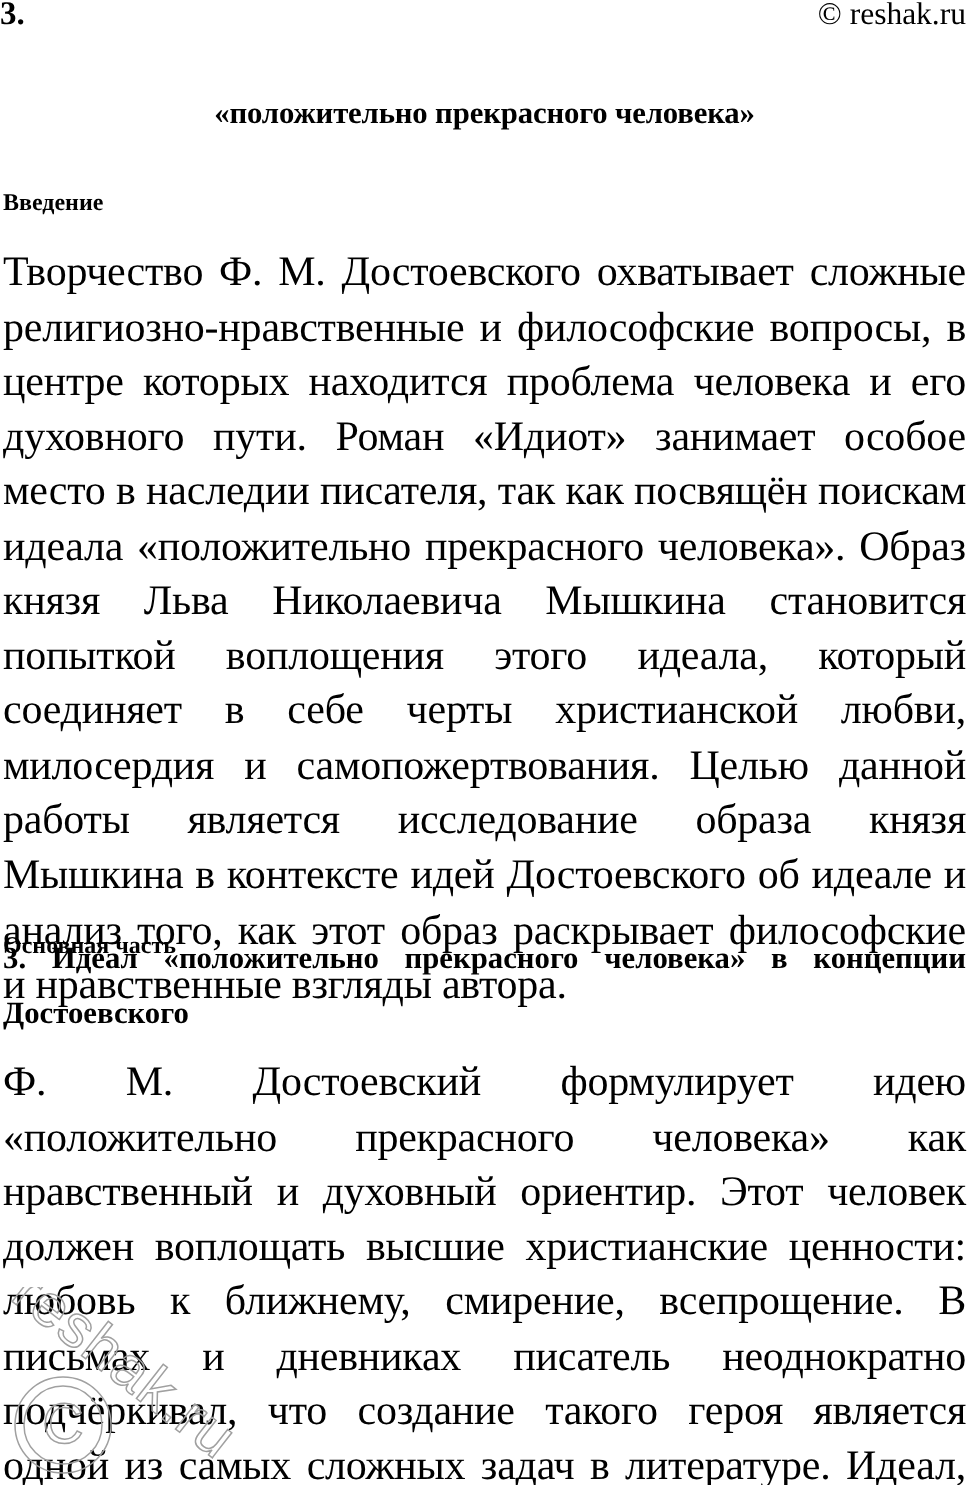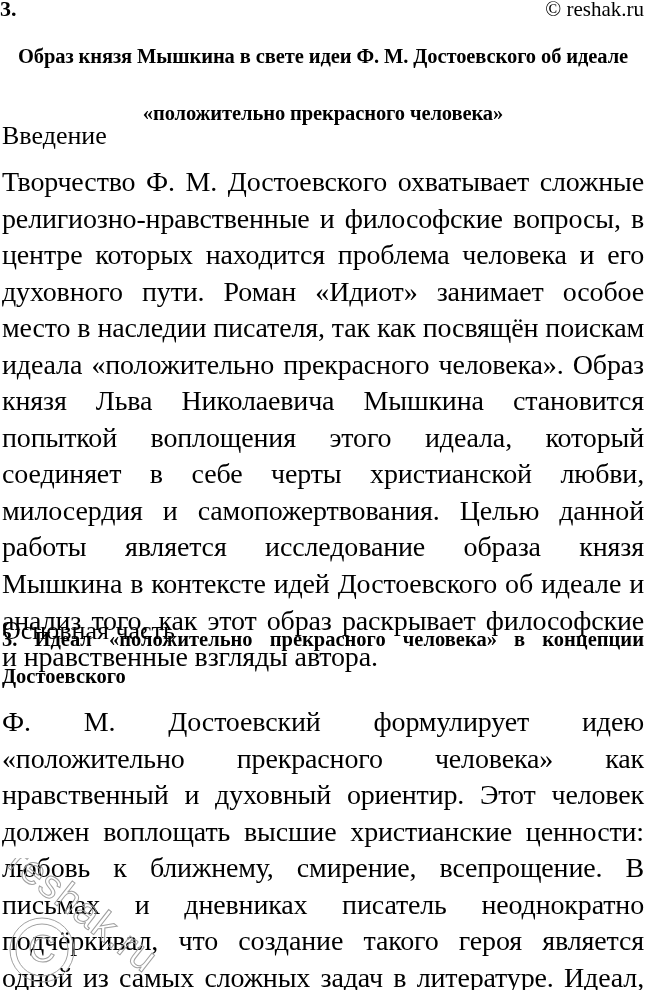--- a/index.html
+++ b/index.html
@@ -44,22 +44,22 @@
     width: 646px;
     text-align: center;
     font-weight: bold;
     font-size: 20.5px;
     line-height: 36.5px;
     letter-spacing: -0.1px;
   }
   .h {
     position: absolute;
     left: 2px;
-    font-weight: normal;
-    font-size: 26px;
+    font-weight: bold;
+    font-size: 16px;
     line-height: 36.5px;
     text-align: center;
   }
   .para {
     position: absolute;
     left: 2px;
     width: 642px;
     font-size: 28px;
     line-height: 36.55px;
     text-align: justify;
@@ -87,21 +87,20 @@
 </style>
 </head>
 <body>
 
 <div class="topbar">
   <span class="task-num">3.</span>
   <span class="copyright">© reshak.ru</span>
 </div>
 
 <div class="title" style="top:38px;">
-  <div>Образ князя Мышкина в свете идеи Ф. М. Достоевского об идеале</div>
   <div style="margin-top:20px;">«положительно прекрасного человека»</div>
 </div>
 
 <div class="h" style="top:118px;">Введение</div>
 
 <div class="para" style="top:164px;">Творчество Ф. М. Достоевского охватывает сложные религиозно-нравственные и философские вопросы, в центре которых находится проблема человека и его духовного пути. Роман «Идиот» занимает особое место в наследии писателя, так как посвящён поискам идеала «положительно прекрасного человека». Образ князя Льва Николаевича Мышкина становится попыткой воплощения этого идеала, который соединяет в себе черты христианской любви, милосердия и самопожертвования. Целью данной работы является исследование образа князя Мышкина в контексте идей Достоевского об идеале и анализ того, как этот образ раскрывает философские и нравственные взгляды автора.</div>
 
 <div class="h" style="top:577px;margin-top:36px;">Основная часть</div>
 
 <div class="h-justify" style="top:621px;">3. Идеал «положительно прекрасного человека» в концепции Достоевского</div>

